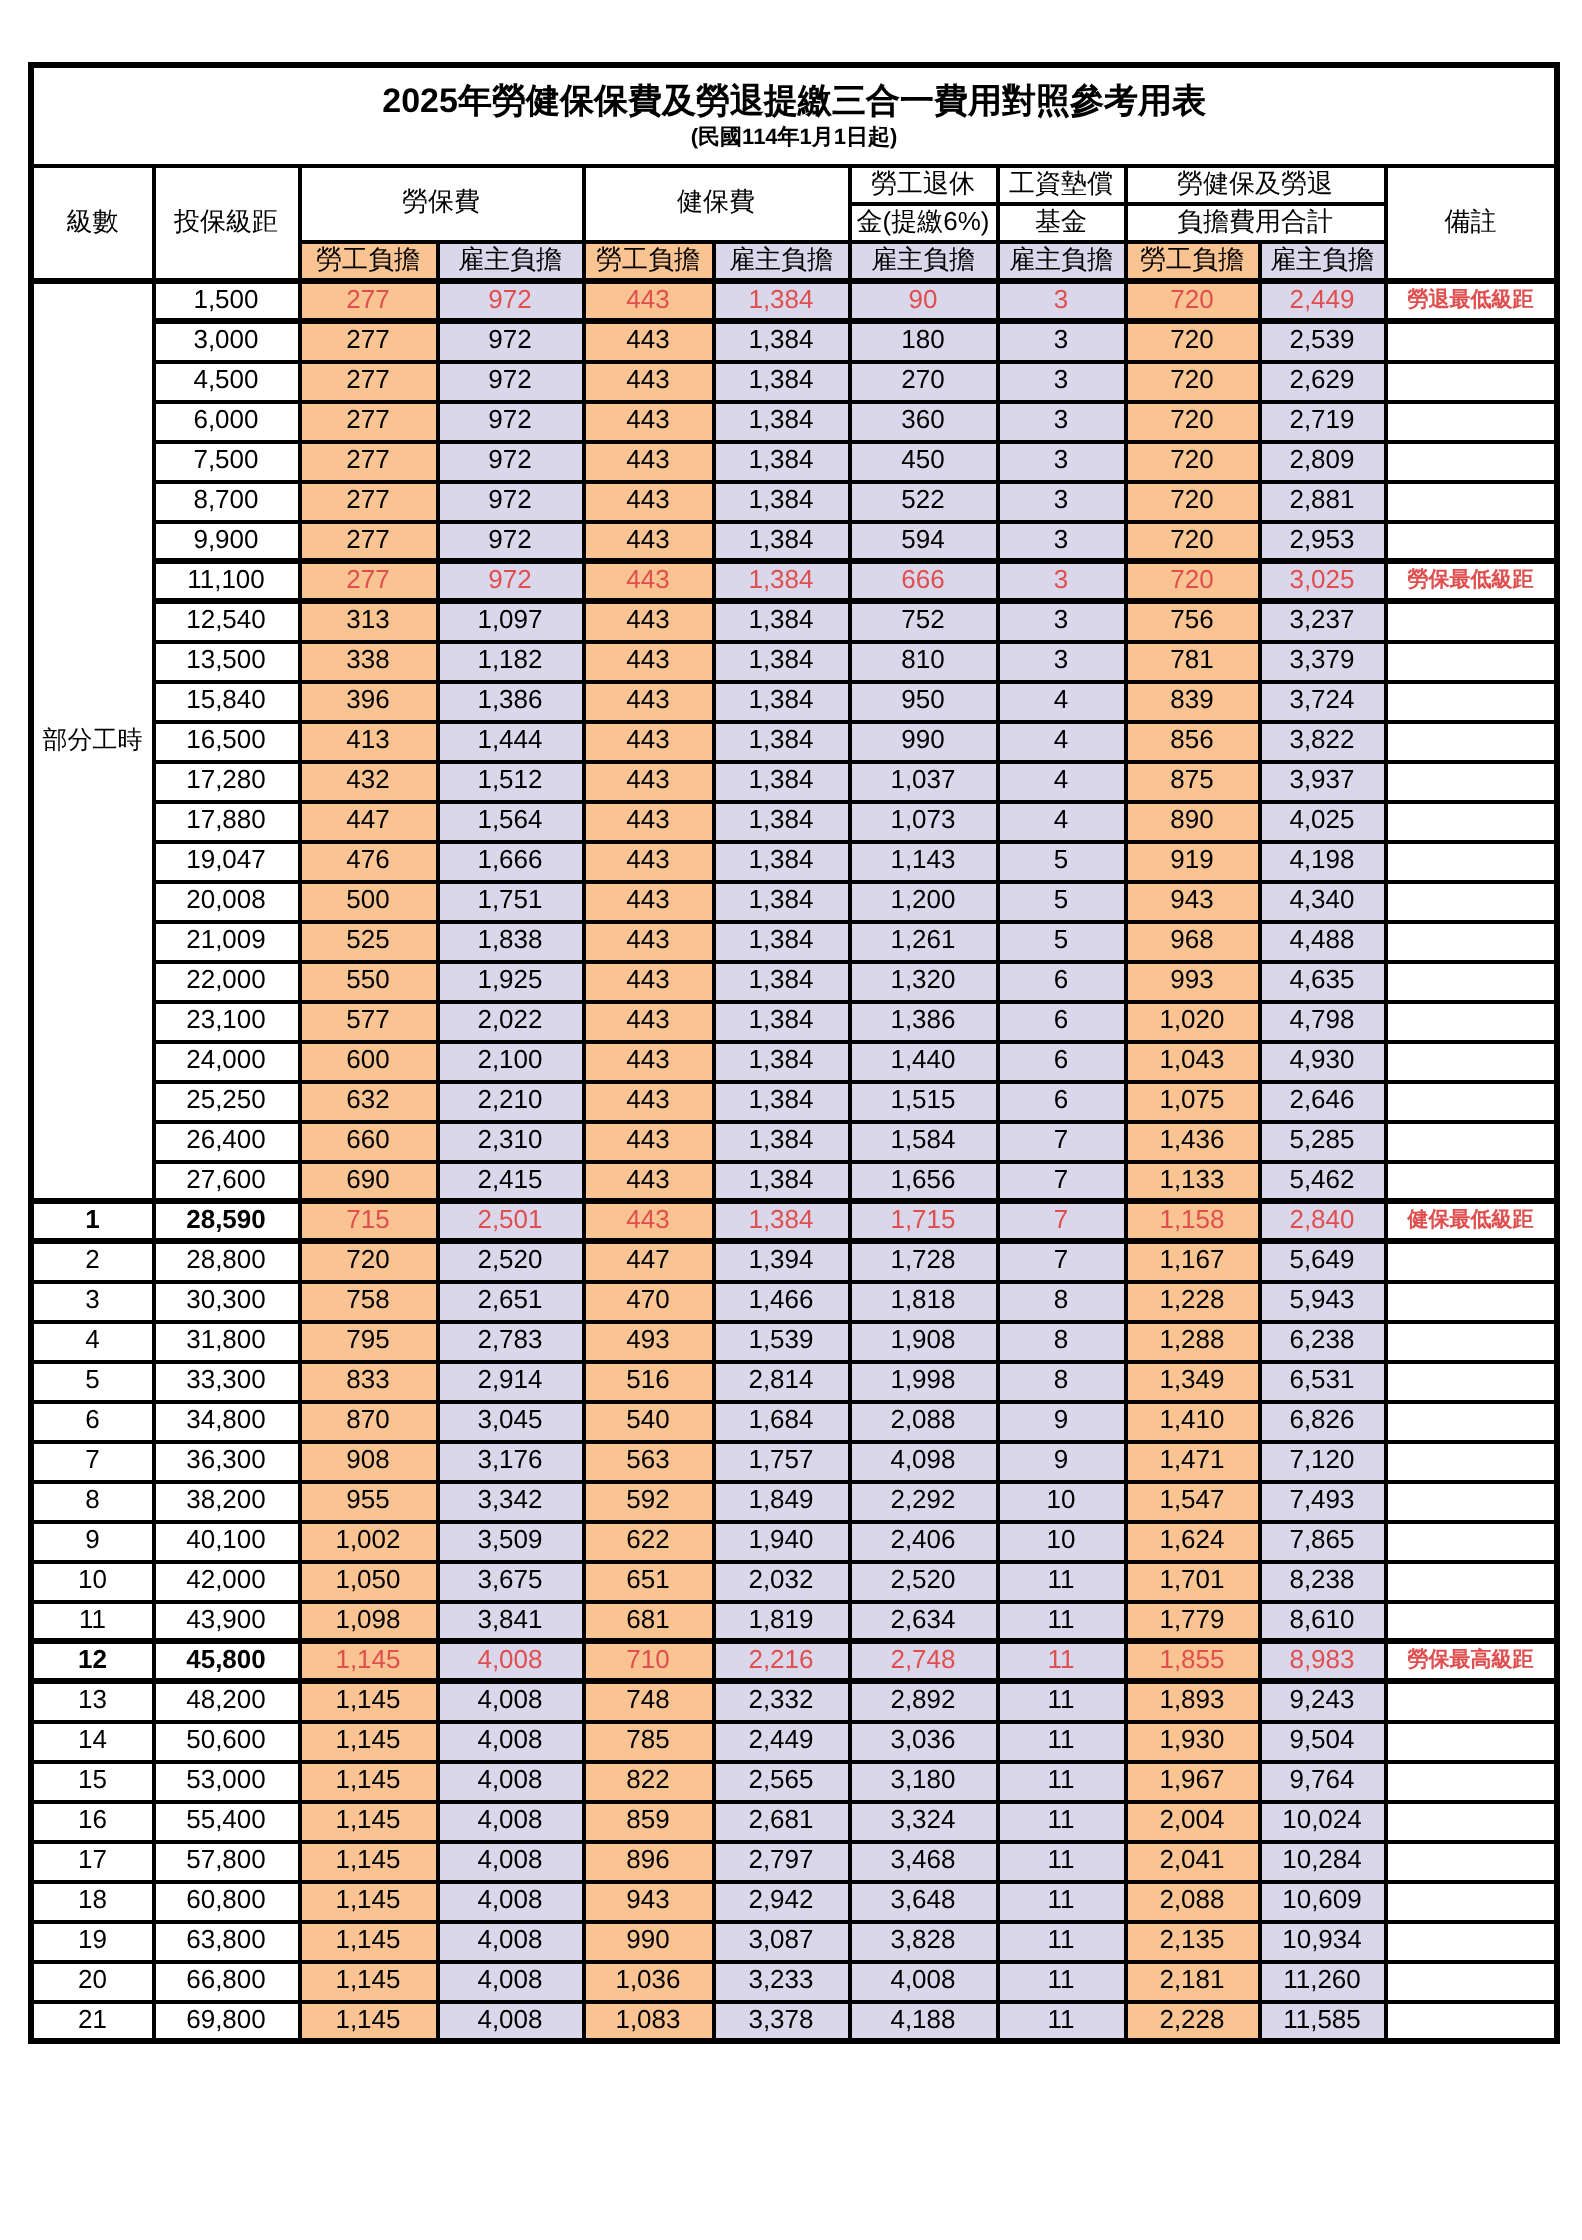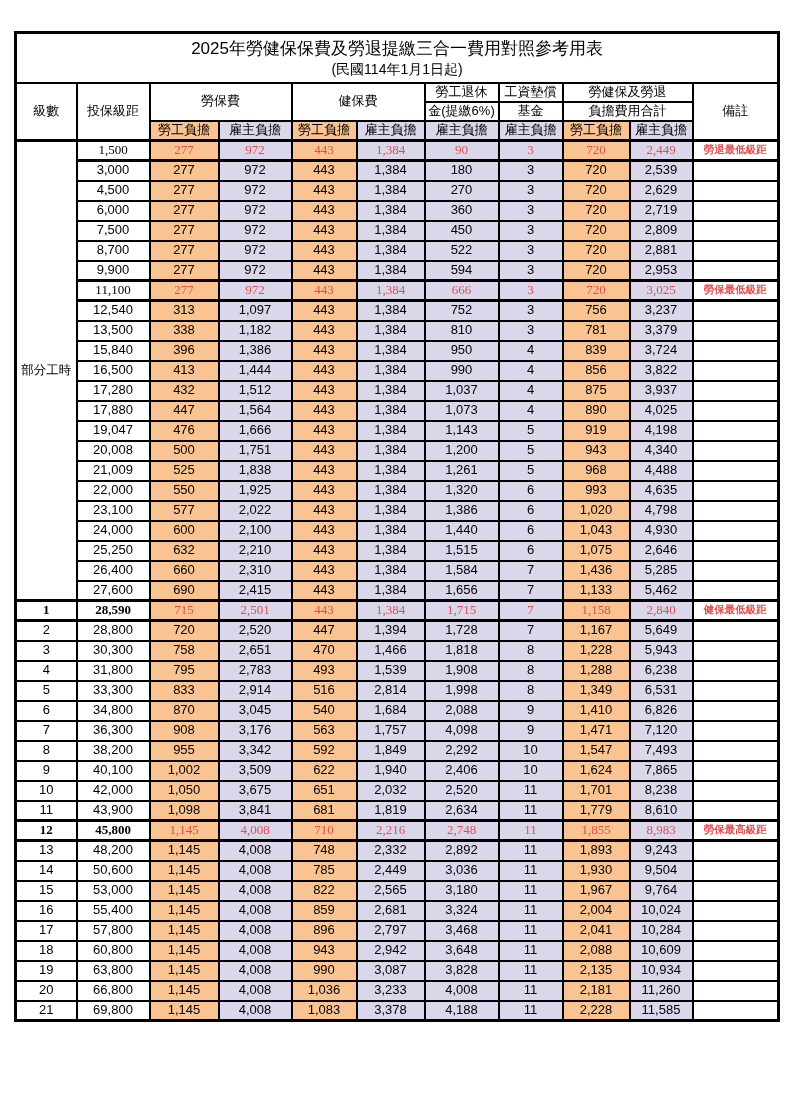--- a/index.html
+++ b/index.html
@@ -24,28 +24,28 @@
   }
   td,th{
     border:2px solid var(--border);
     text-align:center;vertical-align:middle;
     font-size:13px;font-weight:400;
     height:20px;line-height:1.15;
     overflow:hidden;white-space:nowrap;
     padding:0;
   }
   .title-cell{height:50px;border-bottom:2px solid var(--border);}
-  .title-line{font-size:17px;font-weight:400;line-height:1.45;}
-  .subtitle-line{font-size:14px;font-weight:400;line-height:1.25;}
+  .title-line{font-size:17px;font-weight:700;line-height:1.45;}
+  .subtitle-line{font-size:11px;font-weight:700;line-height:1.25;}
   thead th{font-weight:400;height:19px;}
   thead tr.subhead th{height:20px;border-bottom:3px solid var(--border);margin-left:10px;}
   .emp{background:var(--emp-bg);}
   .er{background:var(--er-bg);}
   tr.hl td.c-val{color:var(--hl);}
-  tr.hl td{border-top-width:3px;border-bottom-width:3px;font-family:Liberation Serif, serif;}
+  tr.hl td{border-top-width:3px;border-bottom-width:3px;}
   tr.hl-bold .c-level,tr.hl-bold .c-bracket{font-weight:700;}
   .c-note{color:var(--hl);font-size:10.5px;font-weight:700;letter-spacing:0;}
   .c-parttime{font-size:12.5px;}
 </style>
 </head>
 <body>
 
 <div class="sheet">
   <table>
     <colgroup>

